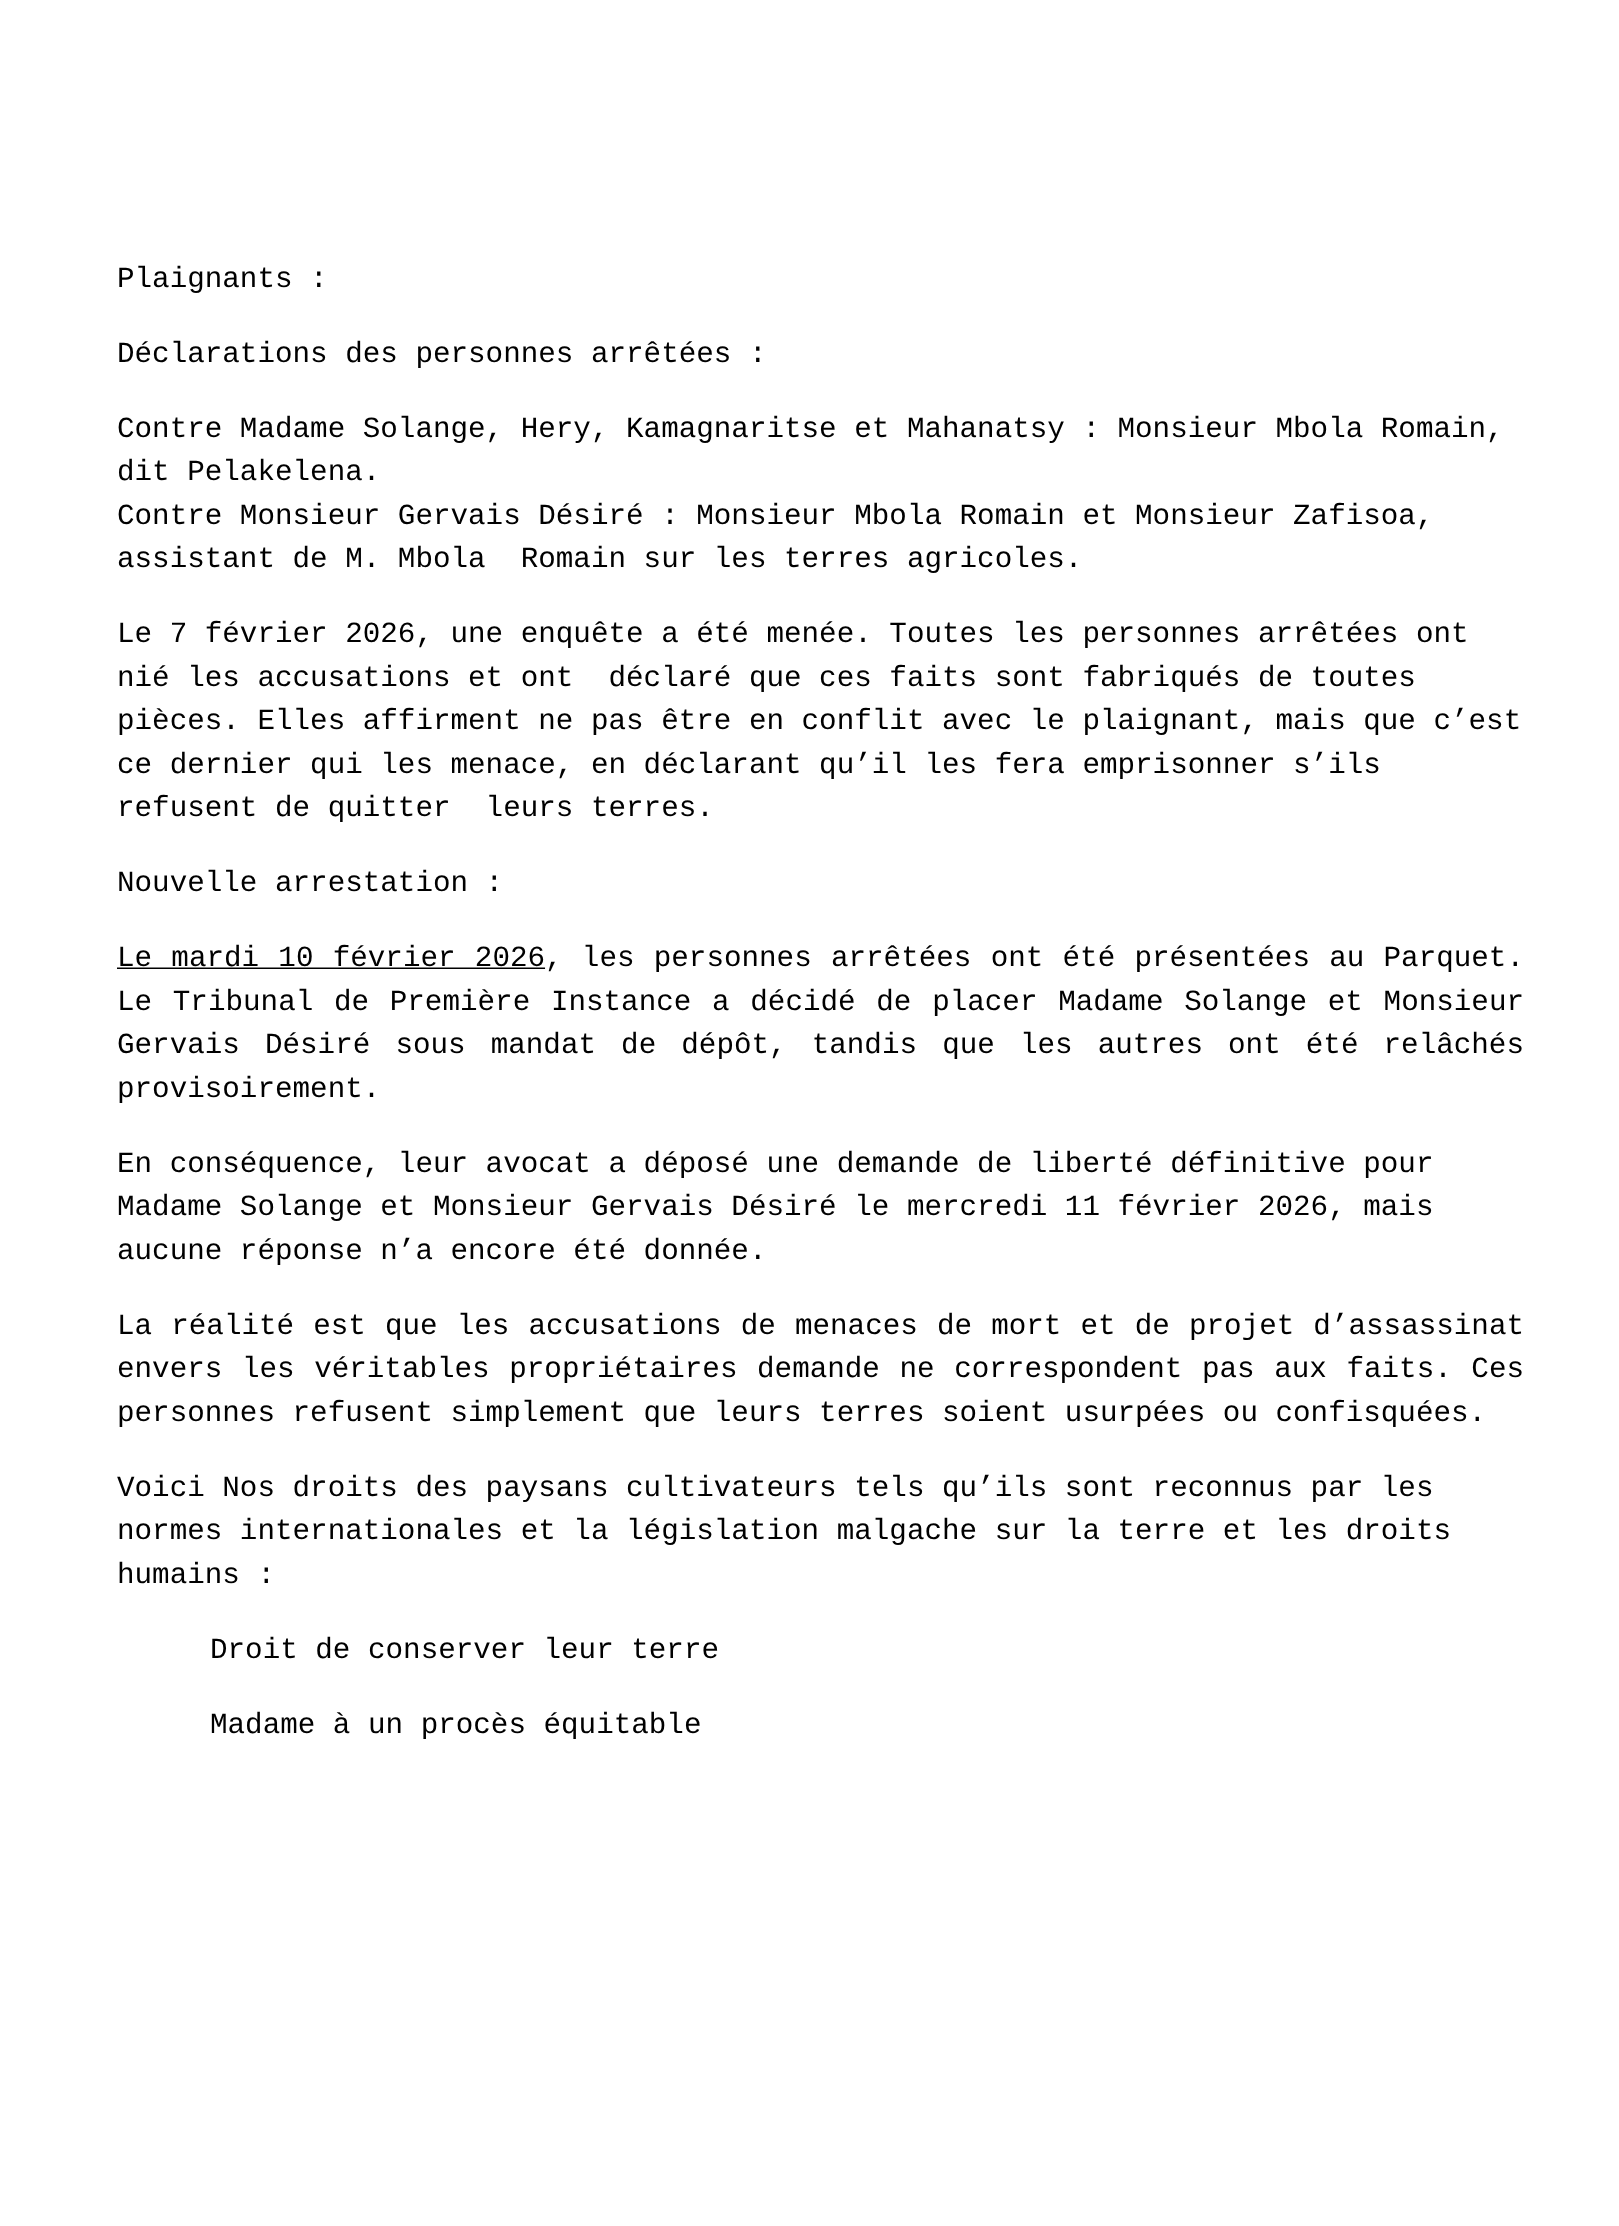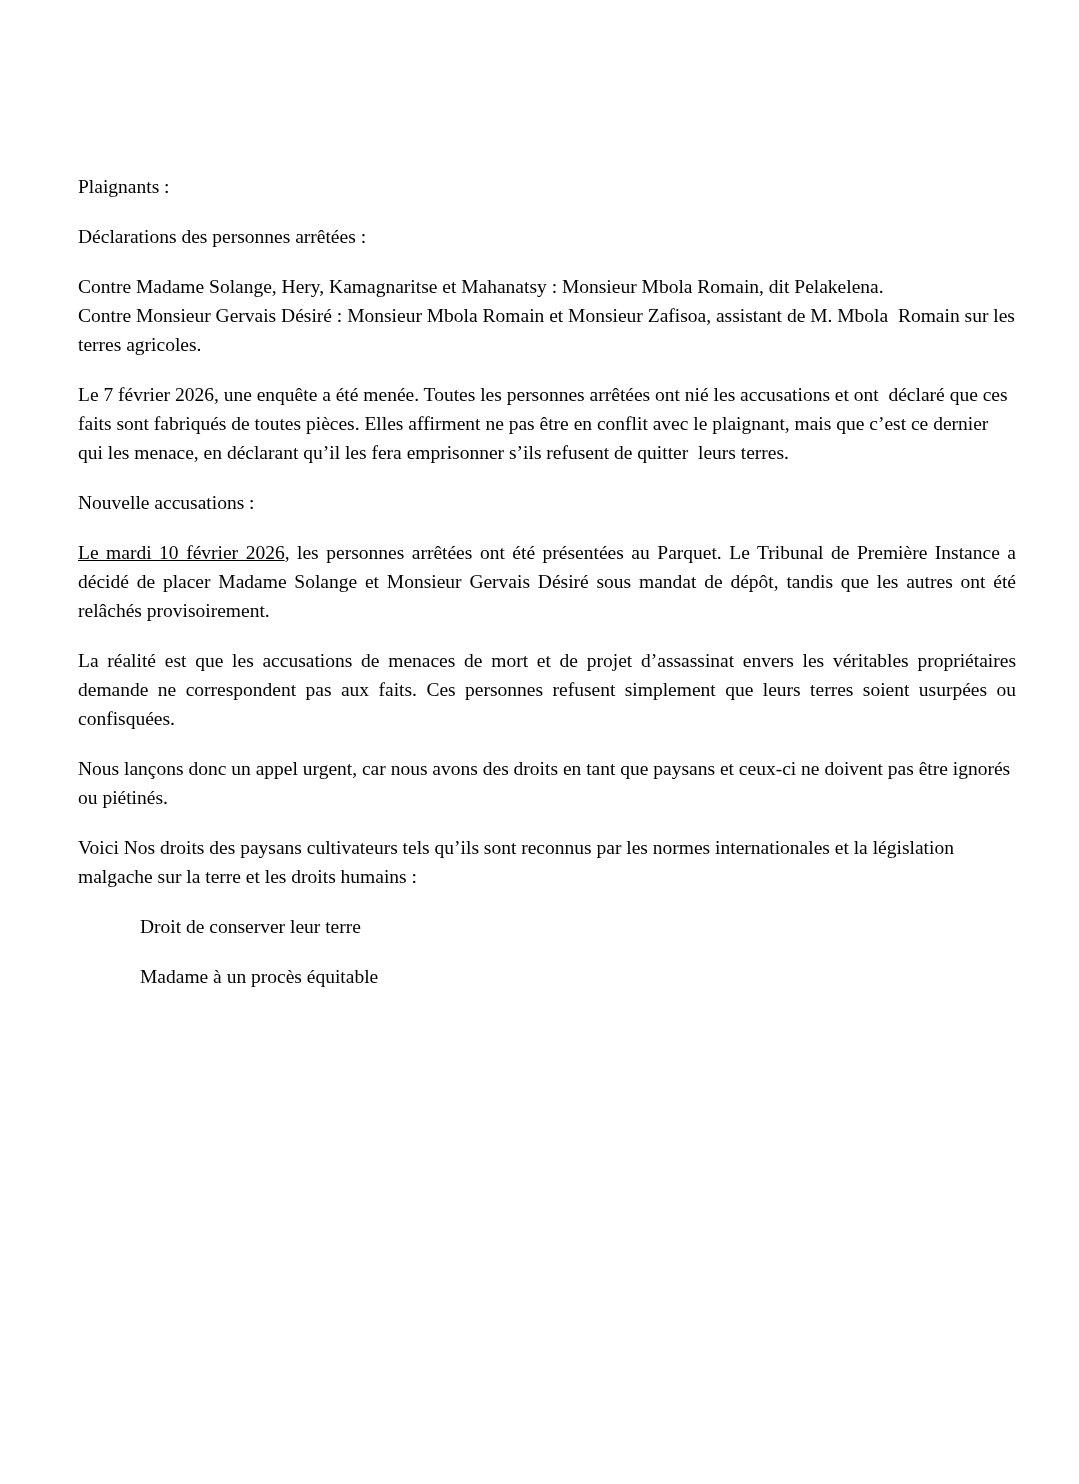--- a/index.html
+++ b/index.html
@@ -6,21 +6,21 @@
     margin: 0;
     padding: 0;
     background: #ffffff;
   }
   .page {
     box-sizing: border-box;
     width: 1065px;
     height: 1484px;
     background: #ffffff;
     padding: 172px 49px 0 78px;
-    font-family: Liberation Serif, serif;
+    font-family: Liberation Mono, monospace;
     font-size: 19.5px;
     line-height: 29px;
     color: #000000;
     overflow: hidden;
   }
   .para {
     margin: 0 0 21px 0;
   }
   .pre {
     white-space: pre-wrap;
@@ -42,30 +42,30 @@
 
   <p class="para">Plaignants :</p>
 
   <p class="para">Déclarations des personnes arrêtées :</p>
 
   <p class="para pre">Contre Madame Solange, Hery, Kamagnaritse et Mahanatsy : Monsieur Mbola Romain, dit Pelakelena.
 Contre Monsieur Gervais Désiré : Monsieur Mbola Romain et Monsieur Zafisoa, assistant de M. Mbola  Romain sur les terres agricoles.</p>
 
   <p class="para pre">Le 7 février 2026, une enquête a été menée. Toutes les personnes arrêtées ont nié les accusations et ont  déclaré que ces faits sont fabriqués de toutes pièces. Elles affirment ne pas être en conflit avec le plaignant, mais que c’est ce dernier qui les menace, en déclarant qu’il les fera emprisonner s’ils refusent de quitter  leurs terres.</p>
 
-  <p class="para">Nouvelle accusations :</p>
+  <p class="para">Nouvelle arrestation :</p>
 
 
 
   <p class="para justify"><span class="u">Le mardi 10 février 2026</span><span>, les personnes arrêtées ont été présentées au Parquet. Le Tribunal de Première Instance a décidé de placer Madame Solange et Monsieur Gervais Désiré sous mandat de dépôt, tandis que les autres ont été relâchés provisoirement.</span></p>
 
+  <p class="para">En conséquence, leur avocat a déposé une demande de liberté définitive pour Madame Solange et Monsieur Gervais Désiré le mercredi 11 février 2026, mais aucune réponse n’a encore été donnée.</p>
 
   <p class="para justify">La réalité est que les accusations de menaces de mort et de projet d’assassinat envers les véritables propriétaires demande ne correspondent pas aux faits. Ces personnes refusent simplement que leurs terres soient usurpées ou confisquées.</p>
 
-  <p class="para">Nous lançons donc un appel urgent, car nous avons des droits en tant que paysans et ceux-ci ne doivent pas être ignorés ou piétinés.</p>
 
   <p class="para">Voici Nos droits des paysans cultivateurs tels qu’ils sont reconnus par les normes internationales et la législation malgache sur la terre et les droits humains :</p>
 
   <p class="para indent">Droit de conserver leur terre</p>
 
 
   <p class="para indent">Madame à un procès équitable</p>
 
 </div>
 

